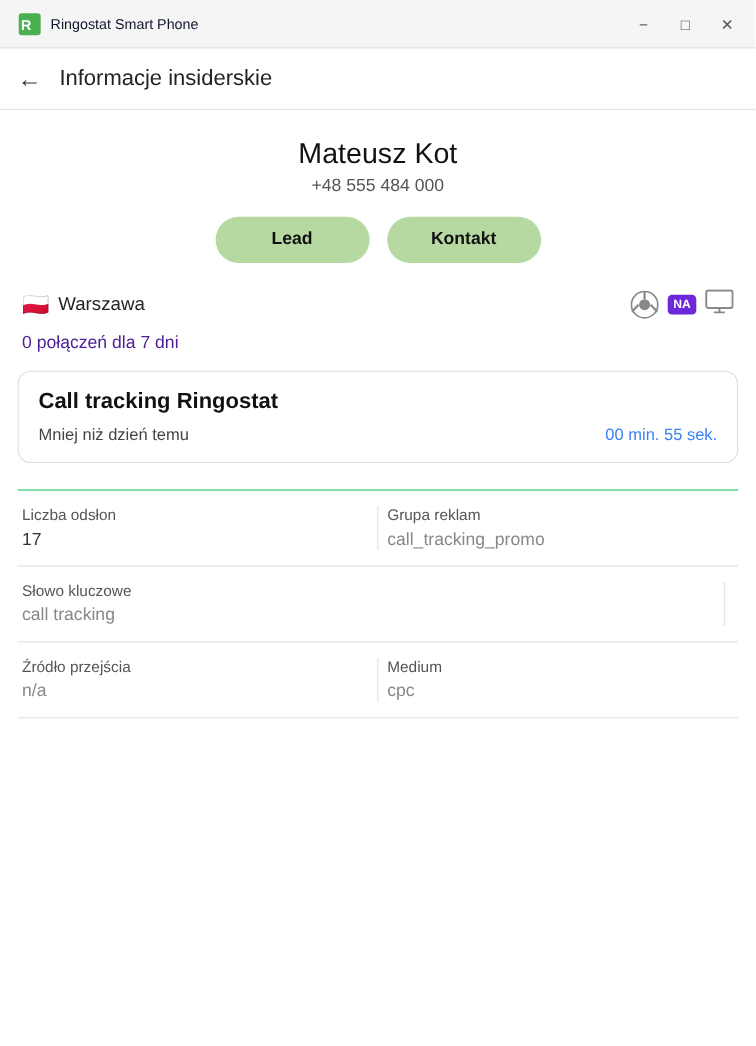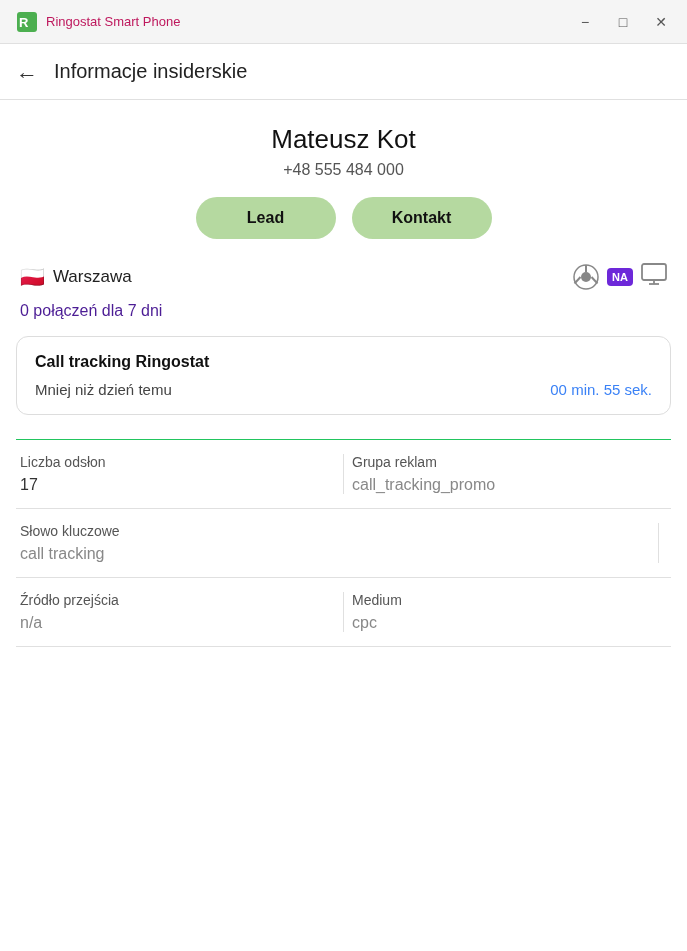--- a/index.html
+++ b/index.html
@@ -34,21 +34,21 @@
       gap: 8px;
     }
 
     .app-icon {
       width: 22px;
       height: 22px;
     }
 
     .title-bar-title {
       font-size: 13px;
-      color: #be185d;
+      color: #0f172a;
     }
 
     .title-bar-controls {
       display: flex;
       gap: 18px;
       align-items: center;
     }
 
     .window-btn {
       font-size: 14px;
@@ -185,21 +185,21 @@
 
     
     .call-tracking-card {
       border: 1px solid #ddd;
       border-radius: 12px;
       padding: 16px 18px;
       margin-bottom: 24px;
     }
 
     .card-title {
-      font-size: 16px;
+      font-size: 20px;
       font-weight: 600;
       color: #111;
       margin-bottom: 10px;
     }
 
     .card-row {
       display: flex;
       justify-content: space-between;
       align-items: flex-end;
     }

